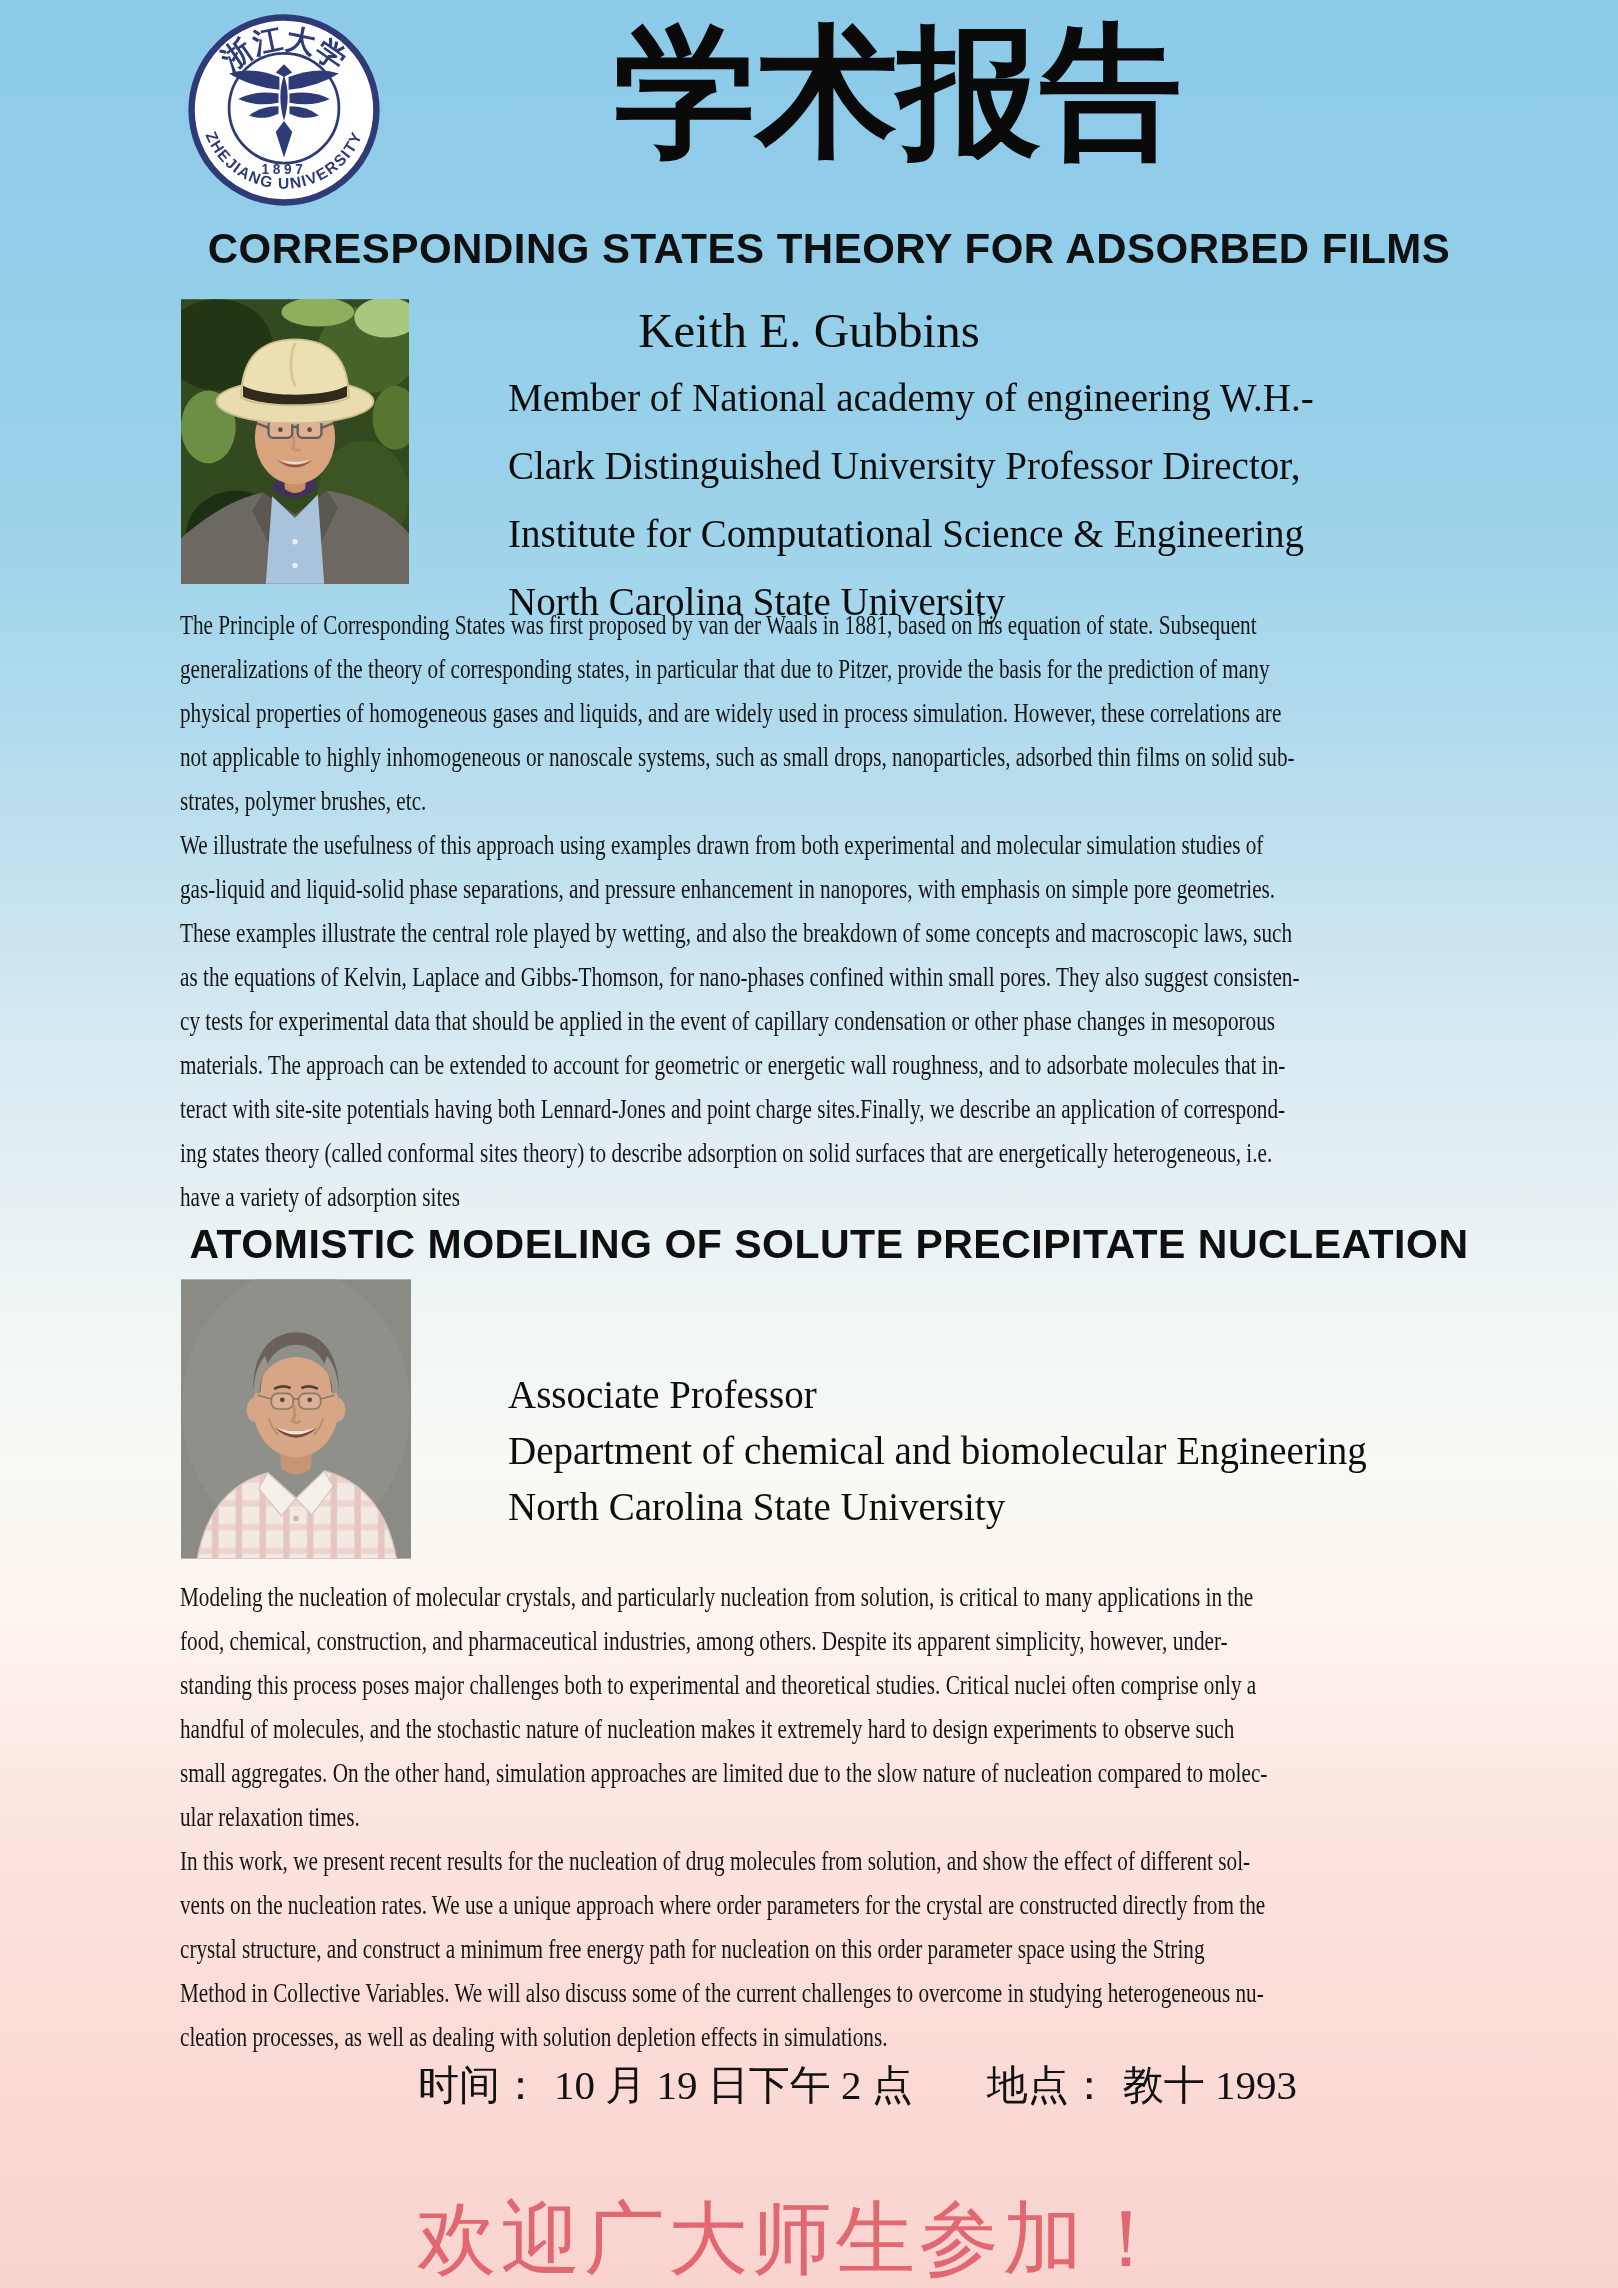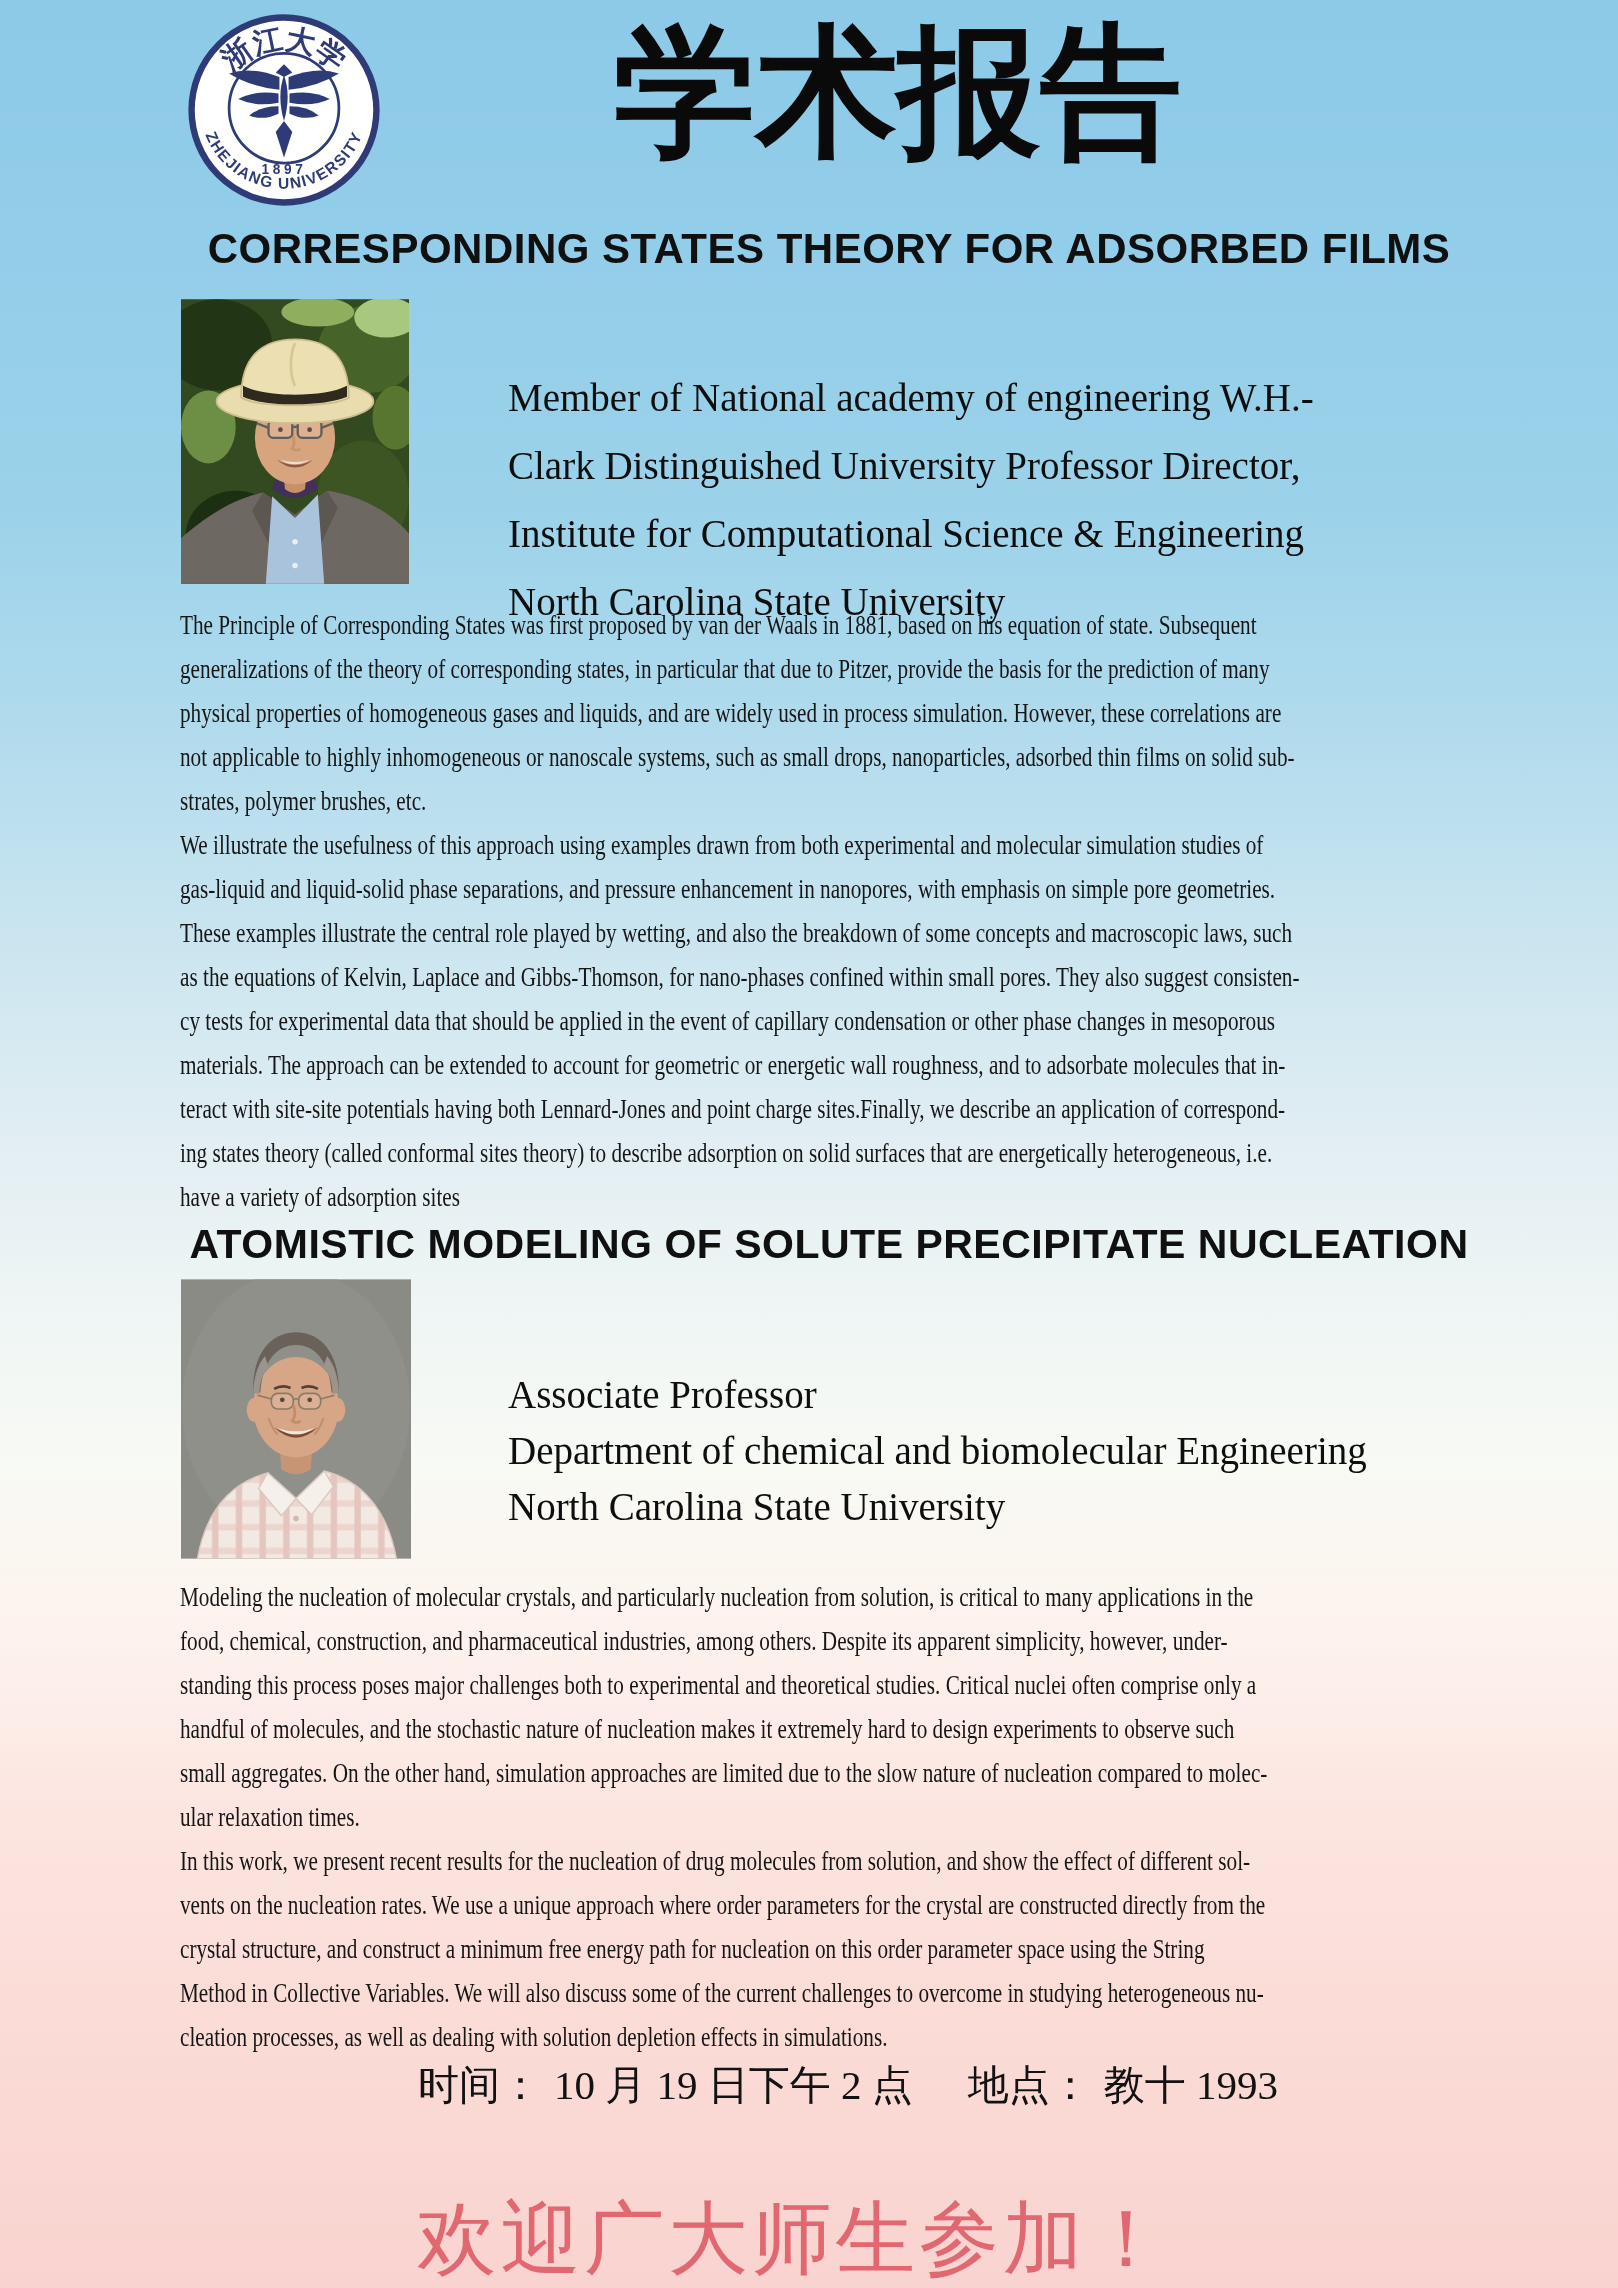--- a/index.html
+++ b/index.html
@@ -31,21 +31,21 @@
     font-size:28px;line-height:44px;white-space:pre-line;color:#161616;}
   .abs1{top:603px;}
   .abs2{top:1575px;}
   .photo{position:absolute;left:181px;display:block;}
   .photo1{top:299px;width:228px;height:285px;}
   .photo2{top:1279px;width:230px;height:280px;}
   .footer-line{position:absolute;white-space:nowrap;font-size:41px;color:#121212;}
   .fl1{top:2058px;left:418px;}
   .fl2{top:2129px;left:416px;}
   .footer-line .val{margin-left:13px;}
-  .footer-line .gap{margin-left:55px;}
+  .footer-line .gap{margin-left:74px;}
   .welcome{position:absolute;top:2186px;left:0;right:31px;text-align:center;
     font-size:80px;color:#e16770;letter-spacing:3.7px;}
 </style>
 </head>
 <body>
 
 <div class="poster">
 
   <svg class="logo" viewBox="0 0 212 212">
     <circle cx="106" cy="106" r="101" fill="#ffffff" stroke="#2e3b76" stroke-width="7"></circle>
@@ -112,20 +112,21 @@
       <line x1="154" y1="141" x2="167" y2="136"></line>
     </g>
     <g>
       <ellipse cx="125" cy="112" rx="86" ry="24" fill="#e9dcae" stroke="#cdbd8d" stroke-width="2"></ellipse>
       <path d="M66 108 C 66 66 86 44 125 44 C 164 44 184 66 184 108 C 164 119 86 119 66 108 Z" fill="#ecdfb2" stroke="#cdbd8d" stroke-width="2"></path>
       <path d="M68 95 C 92 108 158 108 182 95 L182 107 C 158 118 92 118 68 107 Z" fill="#30291d"></path>
       <path d="M125 48 C 119 62 119 82 125 95" fill="none" stroke="#d6c794" stroke-width="3"></path>
     </g>
   </svg>
 
+  <div class="speaker-name name1">Keith E. Gubbins</div>
   <div class="affiliation aff1">Member of National academy of engineering W.H.-
 Clark Distinguished University Professor Director,
 Institute for Computational Science &amp; Engineering
 North Carolina State University</div>
   <div class="abstract abs1">The Principle of Corresponding States was first proposed by van der Waals in 1881, based on his equation of state.  Subsequent
 generalizations of the theory of corresponding states, in particular that due to Pitzer, provide the basis for the prediction of many
 physical properties of homogeneous gases and liquids, and are widely used in process simulation. However, these correlations are
 not applicable to highly inhomogeneous or nanoscale systems, such as small drops, nanoparticles, adsorbed thin films on solid sub-
 strates, polymer brushes, etc.
 We illustrate the usefulness of this approach using examples drawn from both experimental and molecular simulation studies of

